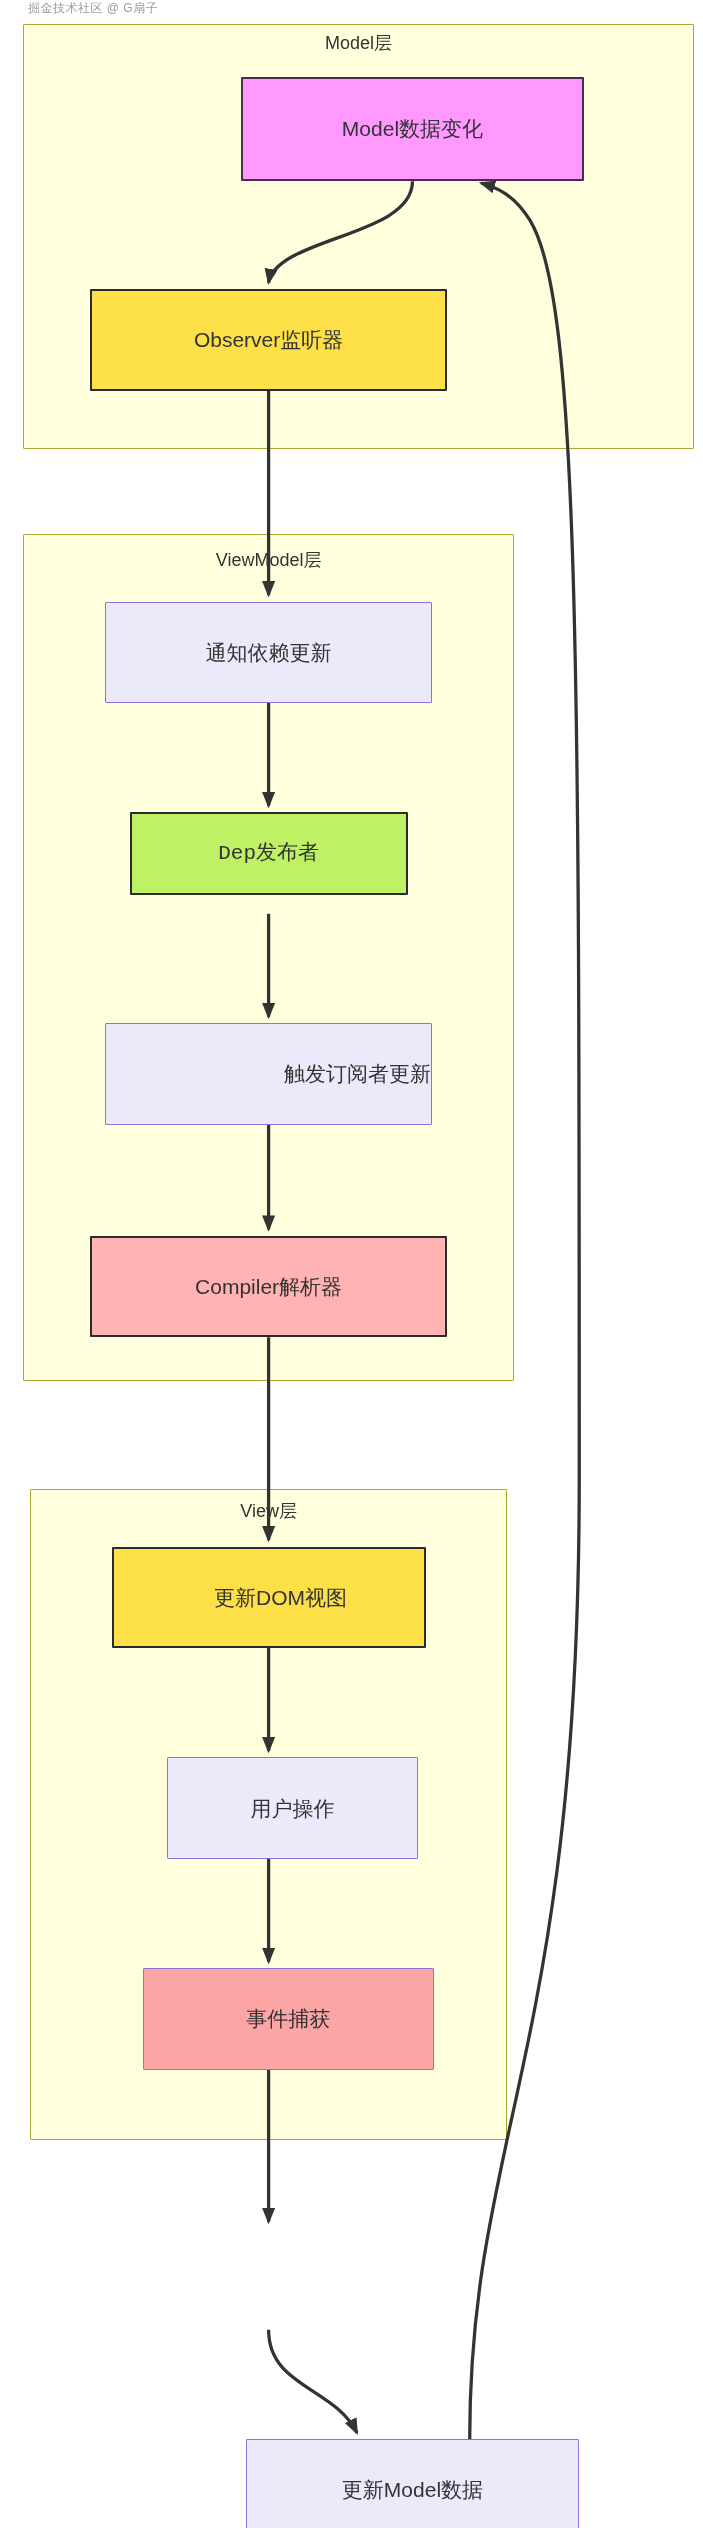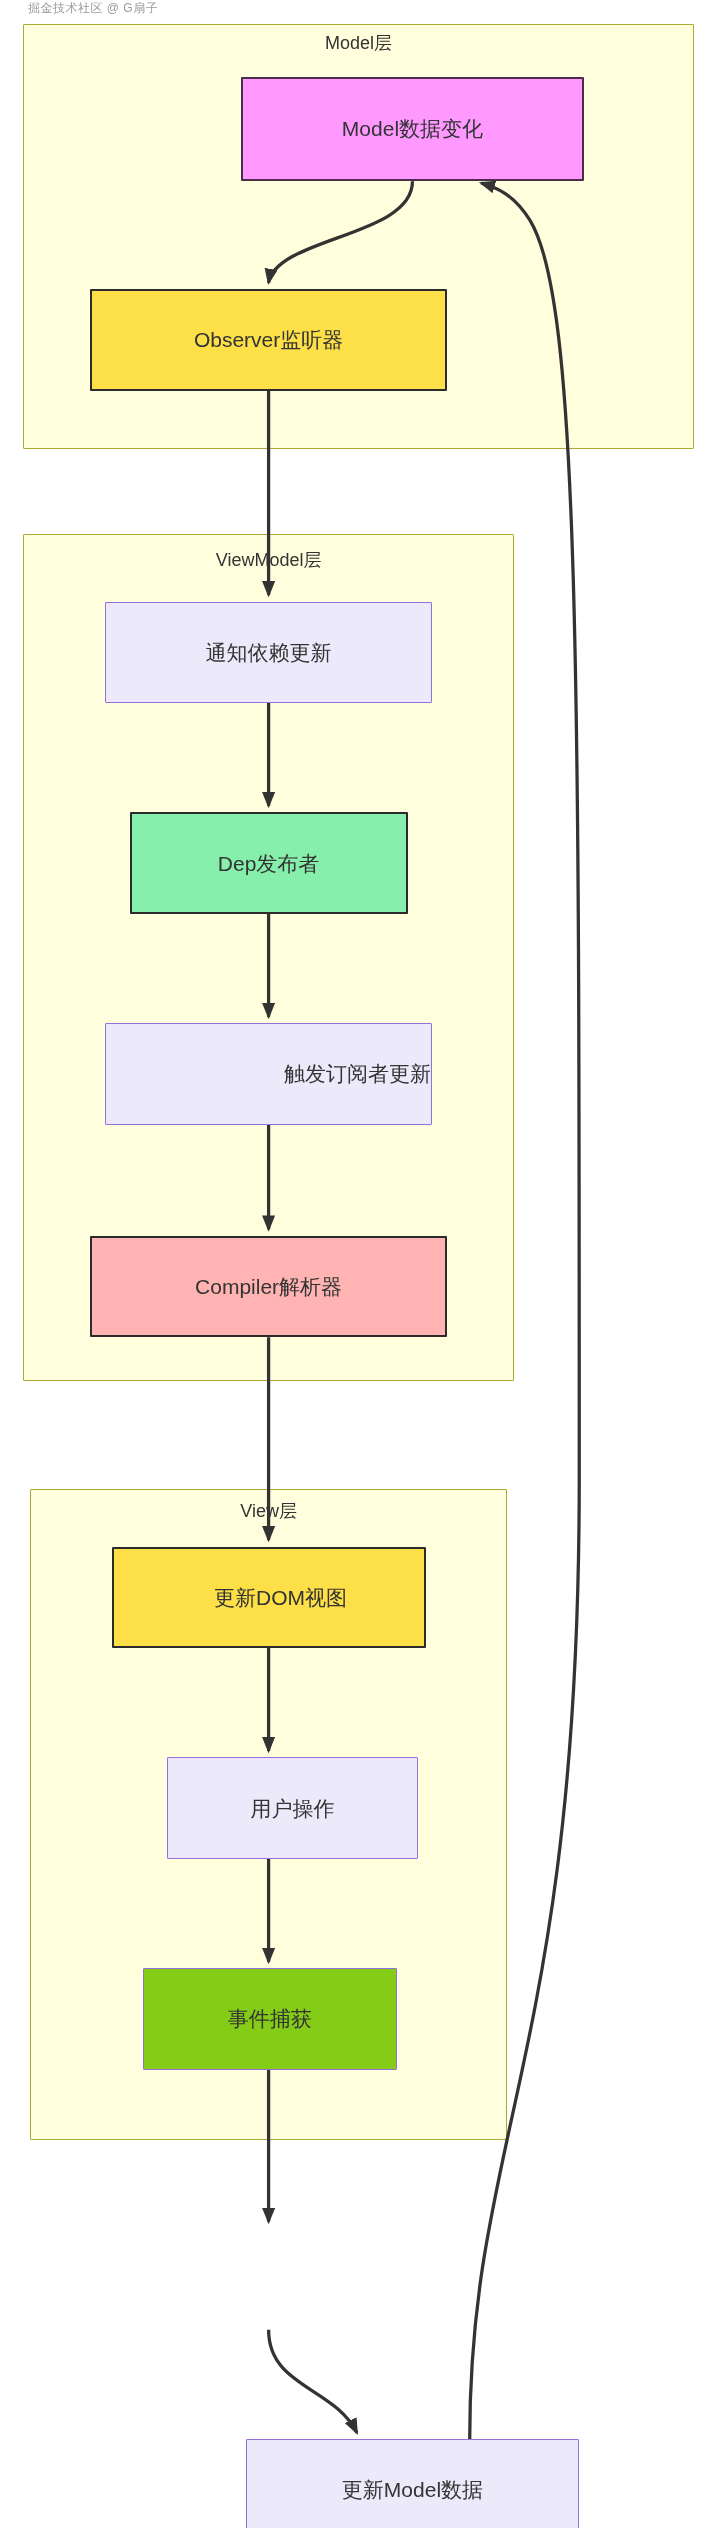--- a/index.html
+++ b/index.html
@@ -111,36 +111,36 @@
 
   <div class="node" id="node-0" style="left: 240.805px; top: 76.67px; width: 343.35px; height: 104.64px; background: rgb(255, 153, 255); border: 2px solid rgb(74, 45, 74); color: rgb(51, 51, 51);">
     <span>Model数据变化</span>
   </div>
   <div class="node" id="node-1" style="left: 90.385px; top: 289.22px; width: 356.43px; height: 101.37px; background: #fde047; border: 2px solid rgb(43, 43, 43); color: rgb(51, 51, 51);">
     <span>Observer监听器</span>
   </div>
   <div class="node" id="node-2" style="left: 105.1px; top: 601.505px; width: 327px; height: 101.37px; background: rgb(236, 233, 251); border: 1.5px solid rgb(147, 112, 219); color: rgb(51, 51, 51);">
     <span>通知依赖更新</span>
   </div>
-  <div class="node" id="node-3" style="left: 129.625px; top: 812.42px; width: 277.95px; height: 102px; background: #86efac; border: 2px solid rgb(43, 43, 43); color: rgb(51, 51, 51);">
+  <div class="node" id="node-3" style="left: 129.625px; top: 812.42px; width: 277.95px; height: 83px; background: #bef264; border: 2px solid rgb(43, 43, 43); color: rgb(51, 51, 51); font-family: Liberation Mono, monospace;">
     <span>Dep发布者</span>
   </div>
   <div class="node" id="node-4" style="left: 105.1px; top: 1023.34px; width: 327px; height: 101.37px; background: rgb(236, 233, 251); border: 1.5px solid rgb(147, 112, 219); color: rgb(51, 51, 51); justify-content: flex-end;">
     <span>触发订阅者更新</span>
   </div>
   <div class="node" id="node-5" style="left: 90.385px; top: 1235.88px; width: 356.43px; height: 101.37px; background: rgb(255, 179, 179); border: 2px solid rgb(43, 43, 43); color: rgb(51, 51, 51);">
     <span>Compiler解析器</span>
   </div>
   <div class="node" id="node-6" style="left: 111.64px; top: 1546.54px; width: 313.92px; height: 101.37px; background: #fde047; border: 2px solid rgb(43, 43, 43); color: rgb(51, 51, 51); padding-left: 24px;">
     <span>更新DOM视图</span>
   </div>
   <div class="node" id="node-7" style="left: 142.705px; top: 1757.45px; width: 251.79px; height: 101.37px; background: rgb(236, 233, 251); border: 1.5px solid rgb(147, 112, 219); color: rgb(51, 51, 51); margin-left: 24px;">
     <span>用户操作</span>
   </div>
-  <div class="node" id="node-8" style="left: 142.705px; top: 1968.37px; width: 254px; height: 101.37px; background: #84cc16; border: 1.5px solid rgb(147, 112, 219); color: rgb(51, 51, 51);">
+  <div class="node" id="node-8" style="left: 142.705px; top: 1968.37px; width: 291px; height: 101.37px; background: #fca5a5; border: 1.5px solid rgb(147, 112, 219); color: rgb(51, 51, 51);">
     <span>事件捕获</span>
   </div>
   <div class="node" id="node-10" style="left: 245.71px; top: 2439.24px; width: 333.54px; height: 101.37px; background: rgb(236, 233, 251); border: 1.5px solid rgb(147, 112, 219); color: rgb(51, 51, 51);">
     <span>更新Model数据</span>
   </div>
 
   <div class="watermark" id="watermark">掘金技术社区 @ G扇子</div>
 
 </div>
 

